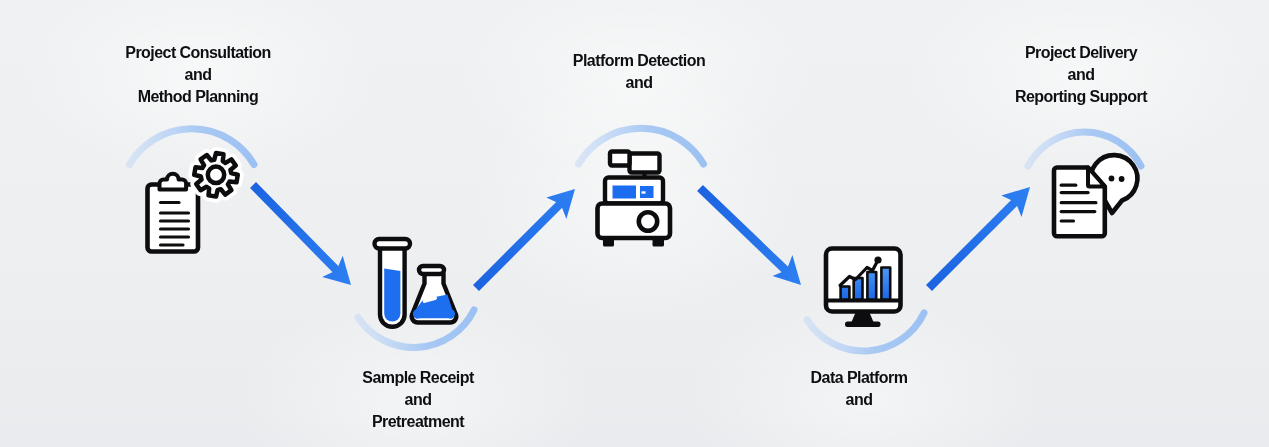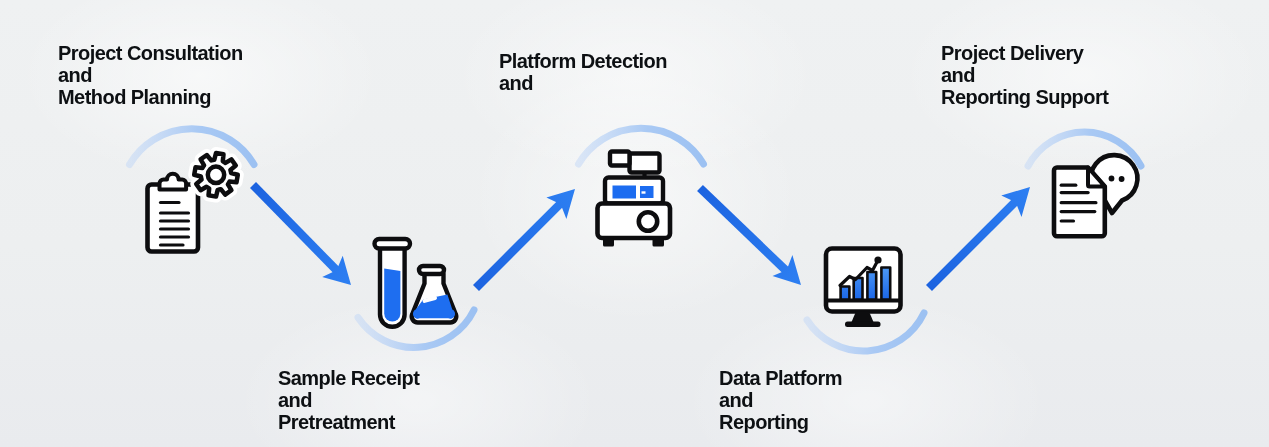--- a/index.html
+++ b/index.html
@@ -10,22 +10,22 @@
       radial-gradient(260px 150px at 635px 75px, rgba(255,255,255,.5), rgba(255,255,255,0) 70%),
       radial-gradient(260px 150px at 1082px 75px, rgba(255,255,255,.5), rgba(255,255,255,0) 70%),
       radial-gradient(260px 150px at 418px 400px, rgba(255,255,255,.45), rgba(255,255,255,0) 70%),
       radial-gradient(260px 150px at 866px 400px, rgba(255,255,255,.45), rgba(255,255,255,0) 70%),
       radial-gradient(220px 170px at 635px 195px, rgba(255,255,255,.5), rgba(255,255,255,0) 75%),
       linear-gradient(180deg,#eff1f2 0%, #edeff0 55%, #e9ebee 100%);
     font-family:"Liberation Sans", sans-serif;
   }
   .layer{position:absolute; left:0; top:0;}
   .title{
-    position:absolute; width:280px; 
-    font-weight:bold; font-size:20px; line-height:22px;
+    position:absolute; width:280px; text-align:center;
+    font-weight:bold; font-size:16px; line-height:22px;
     letter-spacing:-0.55px; color:#0d1013;
   }
   .title span{display:block;}
 </style>
 </head>
 <body>
 
 <div class="stage">
   <svg class="layer" width="1269" height="447" viewBox="0 0 1269 447">
     <defs>
@@ -182,20 +182,19 @@
     <span>and</span>
     <span>Pretreatment</span>
   </div>
   <div class="title" style="left:499px; top:50px;">
     <span>Platform Detection</span>
     <span>and</span>
   </div>
   <div class="title" style="left:719px; top:367px;">
     <span>Data Platform</span>
     <span>and</span>
-    <span>Reporting</span>
   </div>
   <div class="title" style="left:941px; top:42px;">
     <span>Project Delivery</span>
     <span>and</span>
     <span>Reporting Support</span>
   </div>
 </div>
 
 </body></html>

